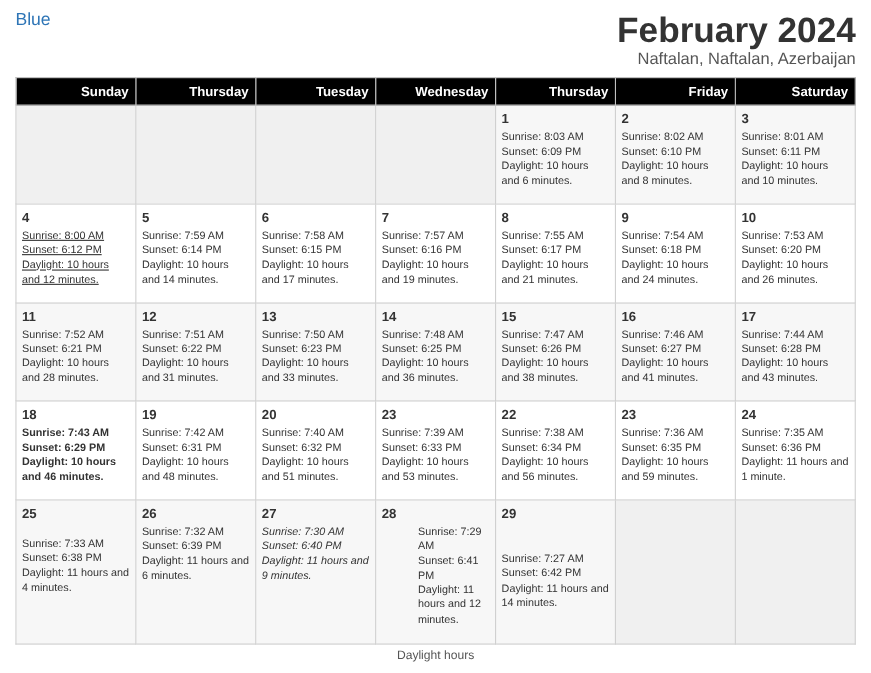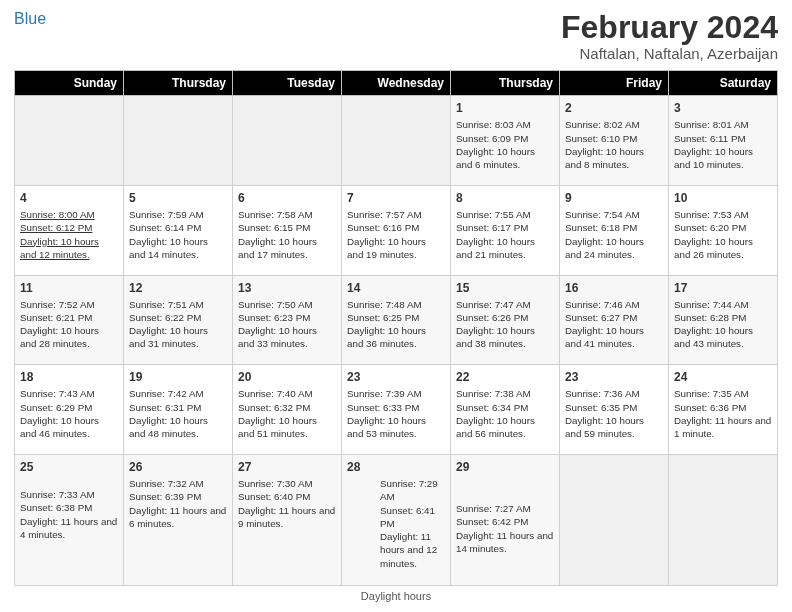--- a/index.html
+++ b/index.html
@@ -244,21 +244,21 @@
           <td>
             <span class="day-number">17</span>
             <div class="day-info" style="white-space: pre-line;">Sunrise: 7:44 AM
 Sunset: 6:28 PM
 Daylight: 10 hours and 43 minutes.</div>
           </td>
         </tr>
         <tr>
           <td>
             <span class="day-number">18</span>
-            <div class="day-info" style="white-space: pre-line;">Sunrise: 7:43 AM
+            <div class="day-info" style="white-space: pre-line; font-weight: bold;">Sunrise: 7:43 AM
 Sunset: 6:29 PM
 Daylight: 10 hours and 46 minutes.</div>
           </td>
           <td>
             <span class="day-number">19</span>
             <div class="day-info" style="white-space: pre-line;">Sunrise: 7:42 AM
 Sunset: 6:31 PM
 Daylight: 10 hours and 48 minutes.</div>
           </td>
           <td>
@@ -300,21 +300,21 @@
 Daylight: 11 hours and 4 minutes.</div>
           </td>
           <td>
             <span class="day-number">26</span>
             <div class="day-info" style="white-space: pre-line;">Sunrise: 7:32 AM
 Sunset: 6:39 PM
 Daylight: 11 hours and 6 minutes.</div>
           </td>
           <td>
             <span class="day-number">27</span>
-            <div class="day-info" style="white-space: pre-line;">Sunrise: 7:30 AM
+            <div class="day-info" style="white-space: pre-line; font-style: italic;">Sunrise: 7:30 AM
 Sunset: 6:40 PM
 Daylight: 11 hours and 9 minutes.</div>
           </td>
           <td>
             <span class="day-number">28</span>
             <div class="day-info" style="white-space: pre-line; margin-left: 33px;">Sunrise: 7:29 AM
 Sunset: 6:41 PM
 Daylight: 11 hours and 12 minutes.</div>
           </td>
           <td>

